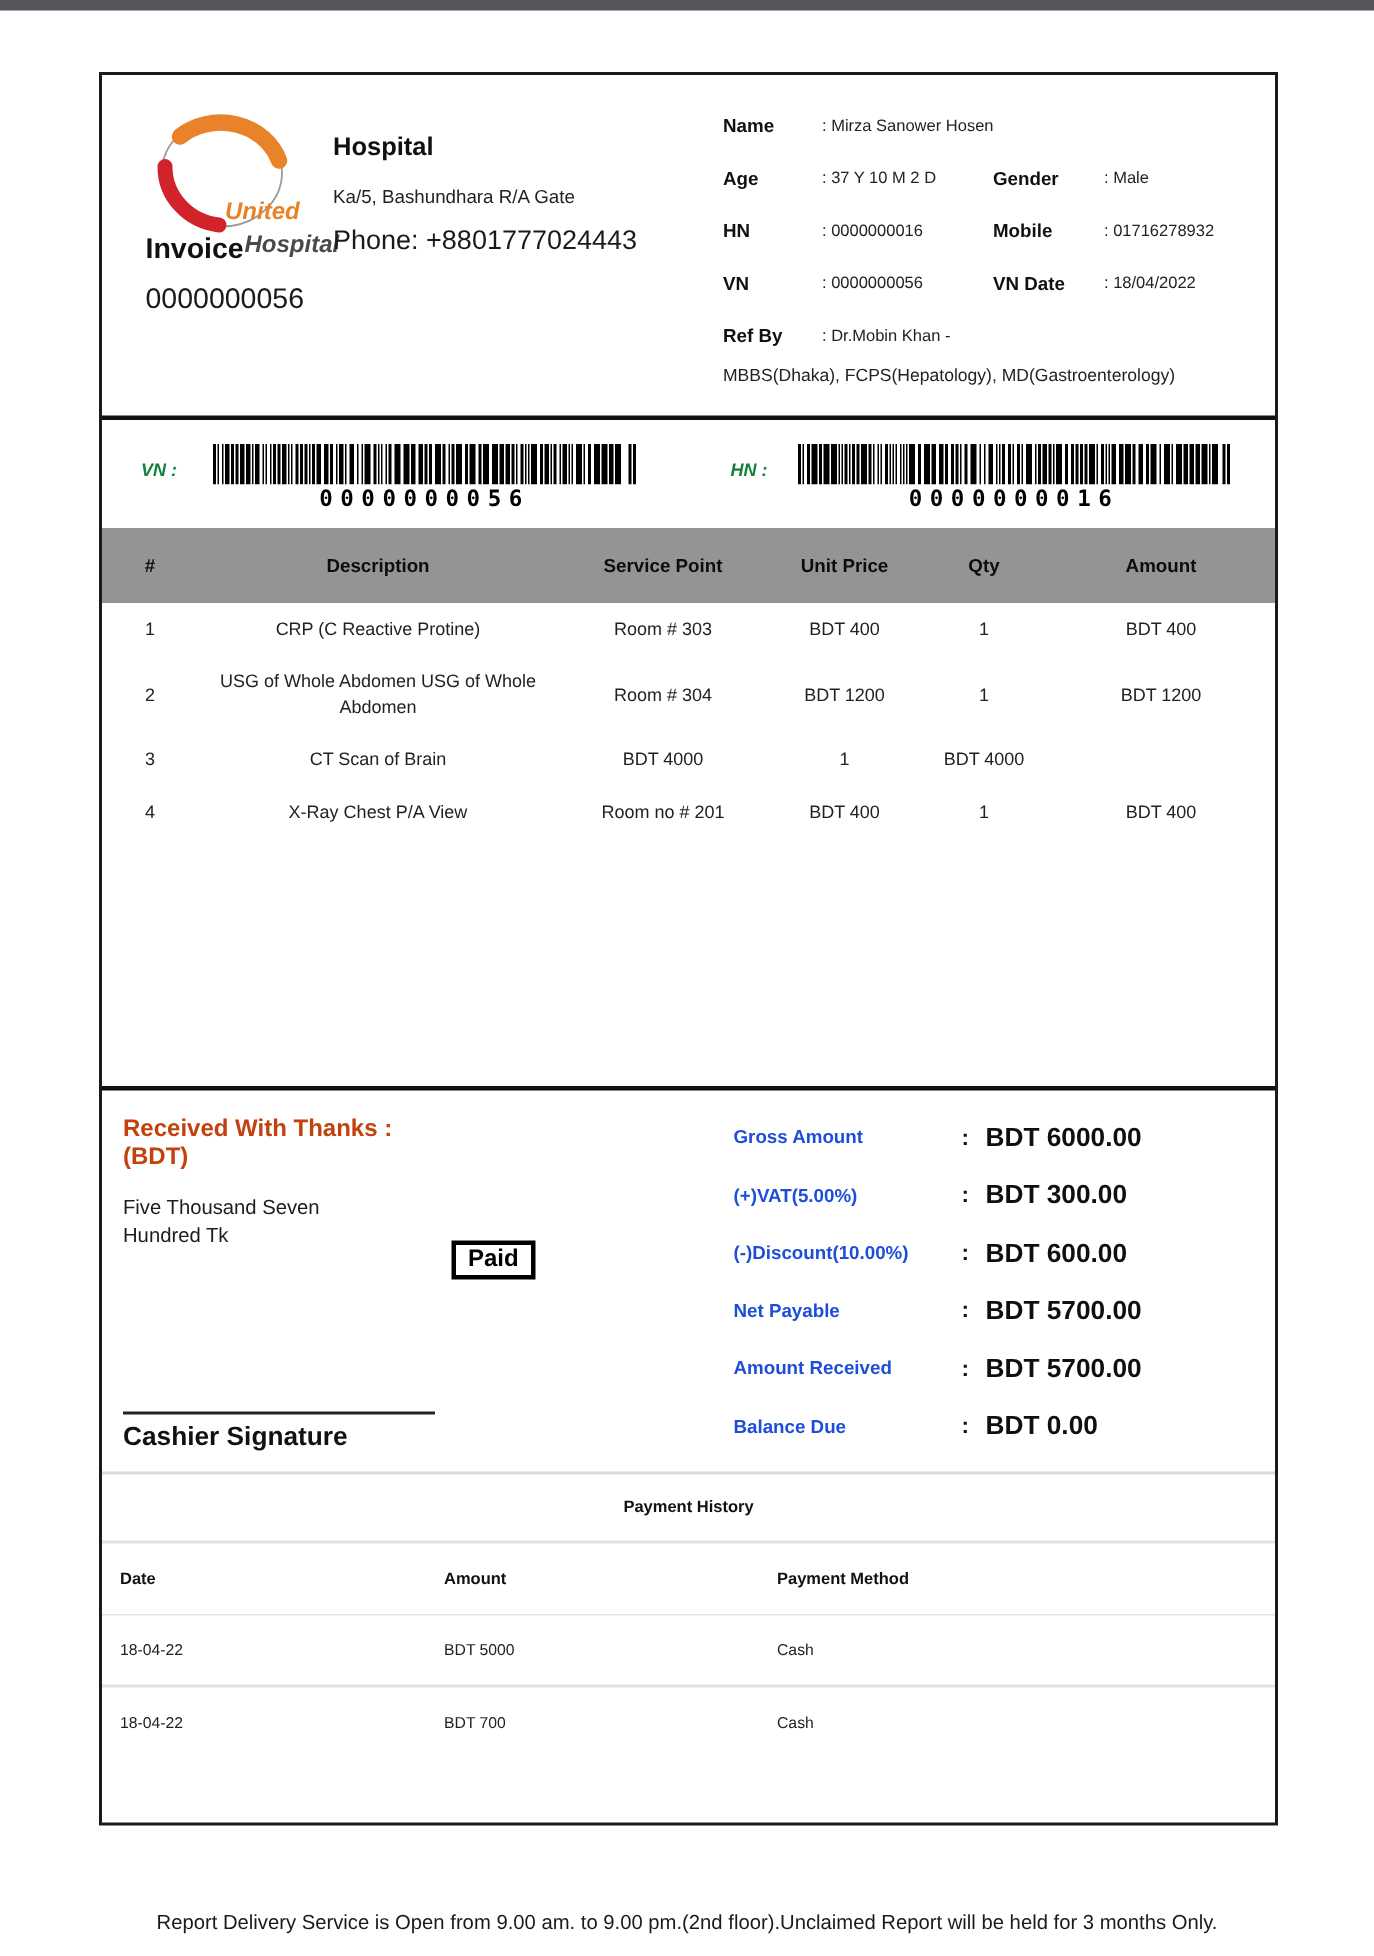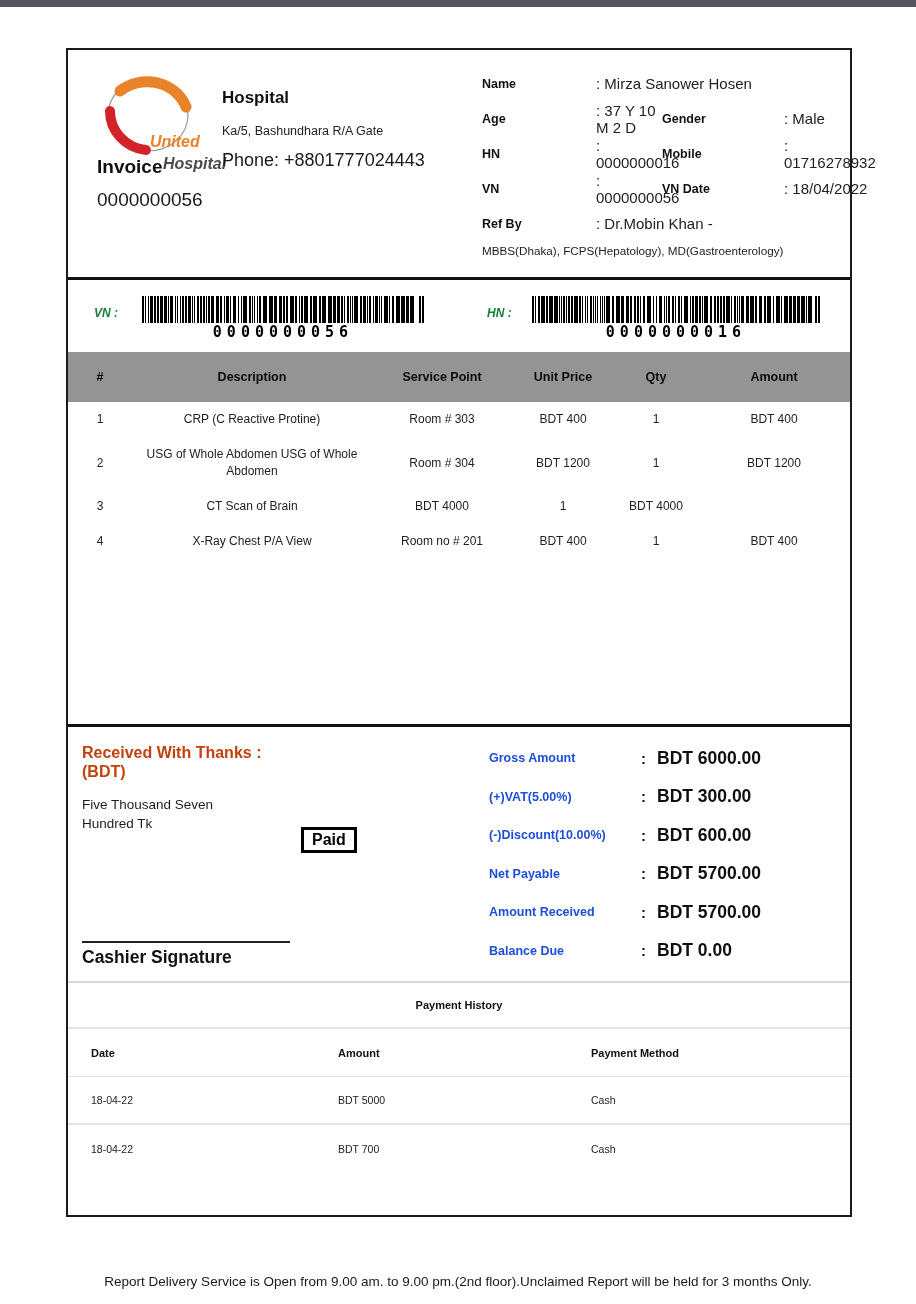--- a/index.html
+++ b/index.html
@@ -18,21 +18,21 @@
   .logo-hospital { position:absolute; left:73px; top:80px; font-size:16px; font-weight:800; font-style:italic; color:#4a4a4a; }
   .brand-name { position:absolute; left:154px; top:38px; font-size:17px; font-weight:800; color:#111; }
   .brand-address { position:absolute; left:154px; top:74px; font-size:12.5px; color:#222; }
   .brand-phone { position:absolute; left:154px; top:100px; font-size:18px; color:#1a1a1a; }
   .invoice-label { position:absolute; left:29px; top:106px; font-size:19px; font-weight:800; color:#111; }
   .invoice-number { position:absolute; left:29px; top:139px; font-size:19px; color:#1a1a1a; }
 
   .patient { position:absolute; left:414px; top:16px; width:360px; }
   .patient-grid { display:grid; grid-template-columns:66px 114px 74px 1fr; grid-auto-rows:35px; align-items:center; }
   .p-label { font-size:12.5px; font-weight:700; color:#111; }
-  .p-value { font-size:15px; color:#222;margin-left:48px; }
+  .p-value { font-size:11px; color:#222; }
   .span3 { grid-column:2 / 5; }
   .ref-qual { margin-top:3px; font-size:11.7px; color:#222; }
 
   
   .sec-barcode { position:relative; height:72px; flex:0 0 auto; }
   .bc-label { position:absolute; font-size:12px; font-weight:700; color:#15803d;font-style:italic; }
   .bc-svg { position:absolute; }
   .bc-num { position:absolute; text-align:center; font-family:"DejaVu Sans Mono", monospace;
             font-weight:700; font-size:15px; letter-spacing:5px; color:#000; }
 
@@ -55,21 +55,21 @@
   .totals { position:absolute; left:421px; top:12px; width:344px; }
   .total-row { display:grid; grid-template-columns:152px 16px 1fr; height:38.5px; align-items:center; }
   .t-label { font-size:12.5px; font-weight:700; color:#1d4ed8; }
   .t-colon { font-size:15px; font-weight:800; color:#111; }
   .t-value { font-size:17.5px; font-weight:700; color:#0f0f0f; }
 
   
   .sec-payment { border-top:2px solid #d9d9d9; flex:1 1 auto; display:flex; flex-direction:column; }
   .ph-title { height:46px; display:flex; align-items:center; justify-content:center;
               font-size:11px; font-weight:700; color:#111; border-bottom:2px solid #e3e3e3; }
-  .grid3 { display:grid; grid-template-columns:216px 222px 1fr; padding-left:23px; align-items:center;gap:31px; }
+  .grid3 { display:grid; grid-template-columns:216px 222px 1fr; padding-left:12px; align-items:center; }
   .ph-head { height:48px; border-bottom:1px solid #e3e3e3; }
   .ph-head > div { font-size:11px; font-weight:700; color:#111; }
   .ph-row { height:48px; }
   .ph-row > div { font-size:10.5px; color:#222; }
   .ph-row.rule { border-bottom:2px solid #e3e3e3; }
 
   .footer-note { position:absolute; left:0; right:0; top:1274px; text-align:center; font-size:13.5px; color:#1a1a1a; }
 </style>
 </head>
 <body>

